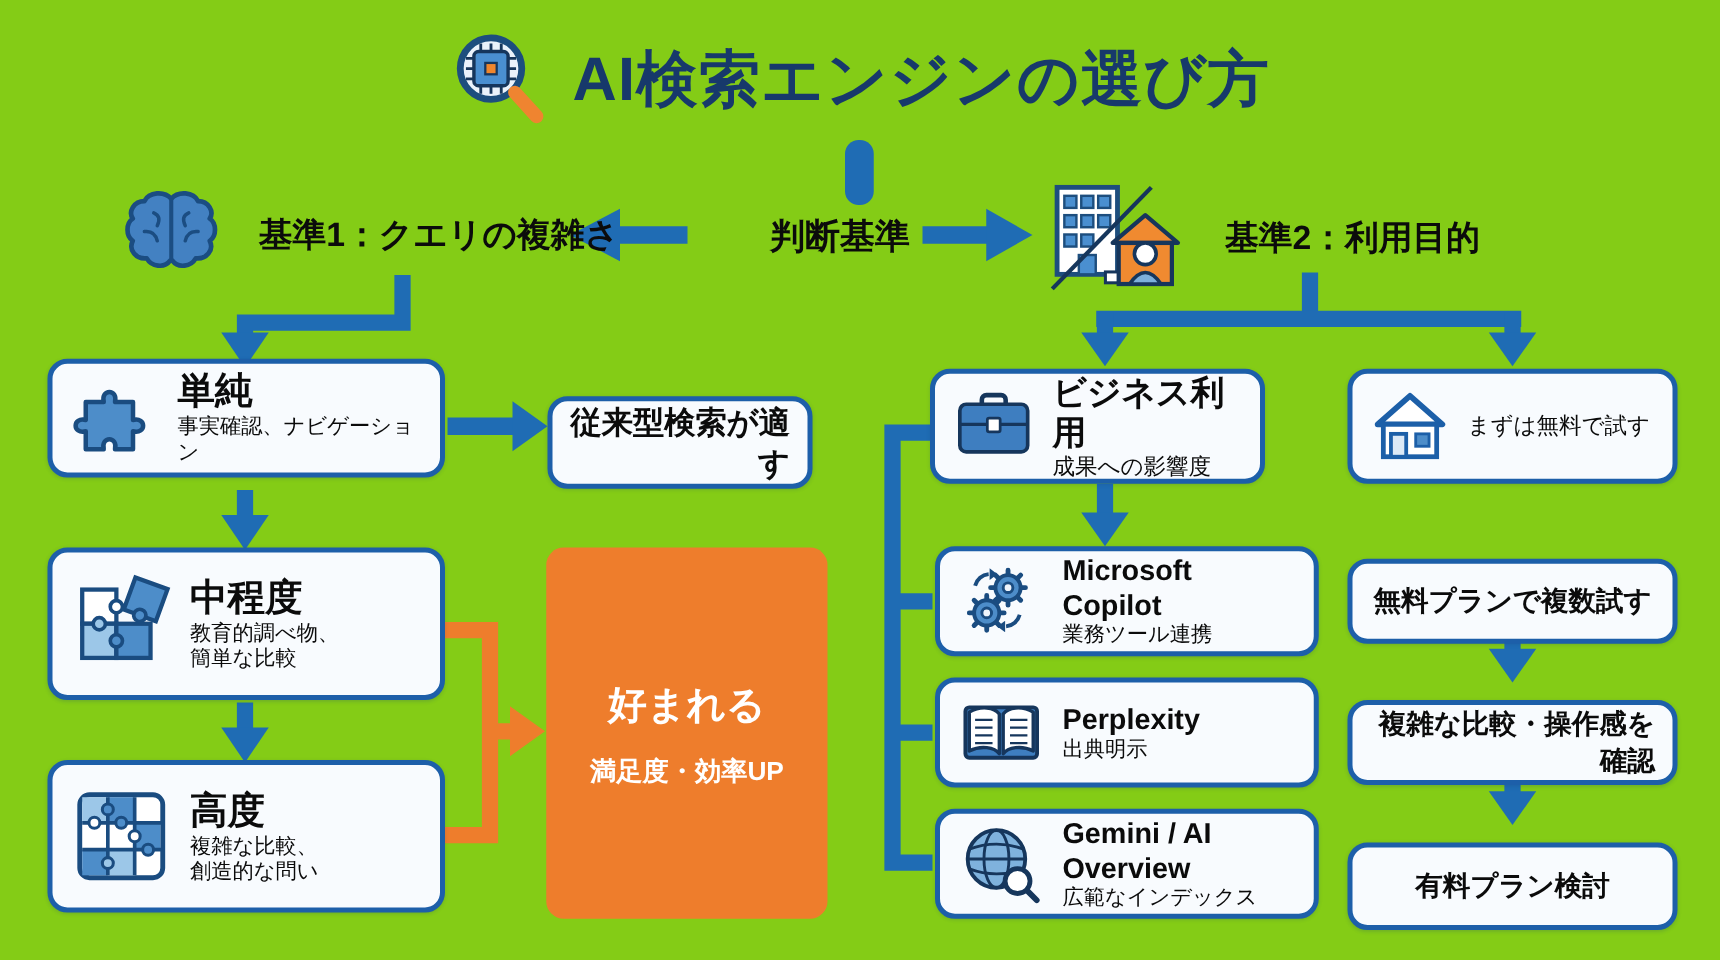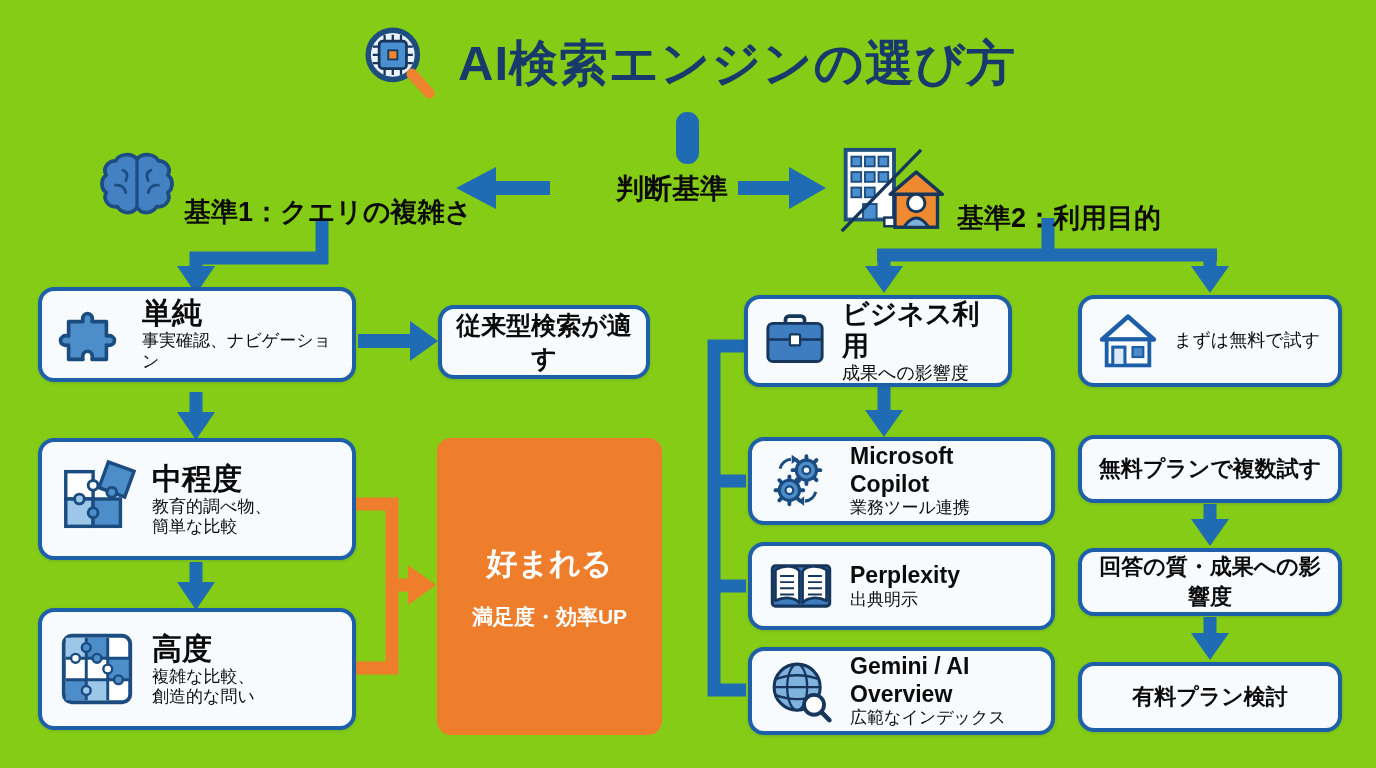--- a/index.html
+++ b/index.html
@@ -3,33 +3,33 @@
 <meta charset="utf-8">
 <style>
   html,body{margin:0;padding:0;}
   body{font-family:"Liberation Sans","DejaVu Sans",sans-serif;}
   .canvas{position:relative;width:1376px;height:768px;background:#84cc16;overflow:hidden;}
   .overlay{position:absolute;left:0;top:0;pointer-events:none;}
 
   .title-row{position:absolute;top:22px;left:0;right:0;display:flex;justify-content:center;align-items:center;gap:16px;}
   .title-text{font-size:49px;font-weight:800;color:#17396b;letter-spacing:1px;}
 
-  .crit-row{position:absolute;display:flex;align-items:flex-end;gap:5px;}
+  .crit-row{position:absolute;display:flex;align-items:center;gap:28px;}
   .crit-label{font-size:27px;font-weight:800;color:#0b0b0b;white-space:nowrap;}
   .center-label{position:absolute;left:592px;top:170px;width:160px;text-align:center;font-size:28px;font-weight:800;color:#0b0b0b;}
 
   .node{position:absolute;box-sizing:border-box;background:#f8fbfe;border:4px solid #1d5fa9;border-radius:16px;
         display:flex;align-items:center;gap:14px;padding:6px 14px;box-shadow:0 1px 3px rgba(20,60,110,.18);}
   .node .txt{display:flex;flex-direction:column;justify-content:center;line-height:1.2;}
   .node .t{font-weight:800;font-size:30px;color:#0b0b0b;}
   .node .s{font-weight:400;font-size:17px;color:#0b0b0b;}
   .node.small-title .t{font-size:27px;}
   .node.right-opt .t{font-size:23px;}
   .node.right-opt .s{font-size:17px;}
-  .node.centered{justify-content:center;text-align:center;}
+  .node.centered{justify-content:center;text-align:right;margin-top:12px;}
   .plain{font-size:25px;font-weight:800;color:#0b0b0b;}
   .step-text{font-size:22px;font-weight:800;color:#0b0b0b;}
 
   .orange-box{position:absolute;box-sizing:border-box;background:#ee7d2c;border-radius:14px;
         display:flex;flex-direction:column;justify-content:center;align-items:center;text-align:center;}
   .orange-box .ot{color:#fff;font-size:31px;font-weight:800;line-height:1.45;}
   .orange-box .os{color:#fff;font-size:21px;font-weight:800;margin-top:16px;}
 
   .icon{display:flex;align-items:center;justify-content:center;flex:0 0 auto;}
 </style>
@@ -287,19 +287,19 @@
     <span class="txt">
       <span class="t">Gemini / AI Overview</span>
       <span class="s">広範なインデックス</span>
     </span>
   </div>
 
   <div class="node centered" style="left:1078px;top:435px;width:264px;height:68px;">
     <span class="step-text">無料プランで複数試す</span>
   </div>
   <div class="node centered" style="left:1078px;top:548px;width:264px;height:68px;">
-    <span class="step-text">回答の質・成果への影響度</span>
+    <span class="step-text">複雑な比較・操作感を確認</span>
   </div>
   <div class="node centered" style="left:1078px;top:662px;width:264px;height:70px;">
     <span class="step-text">有料プラン検討</span>
   </div>
 
 </div>
 
 </body></html>

